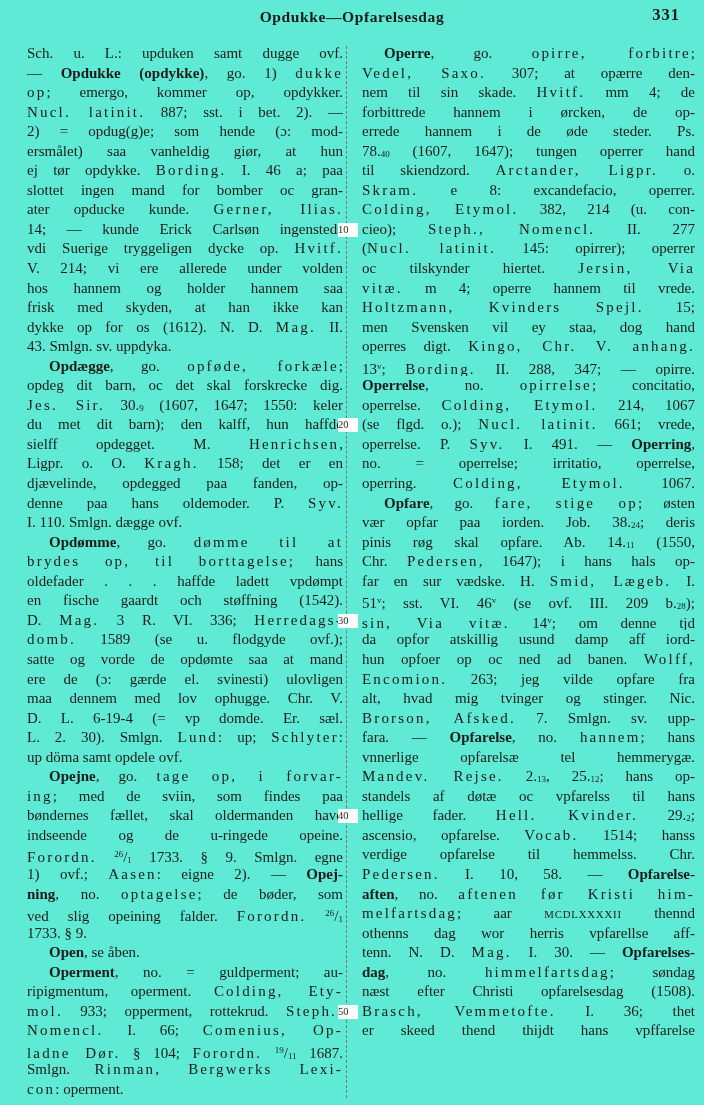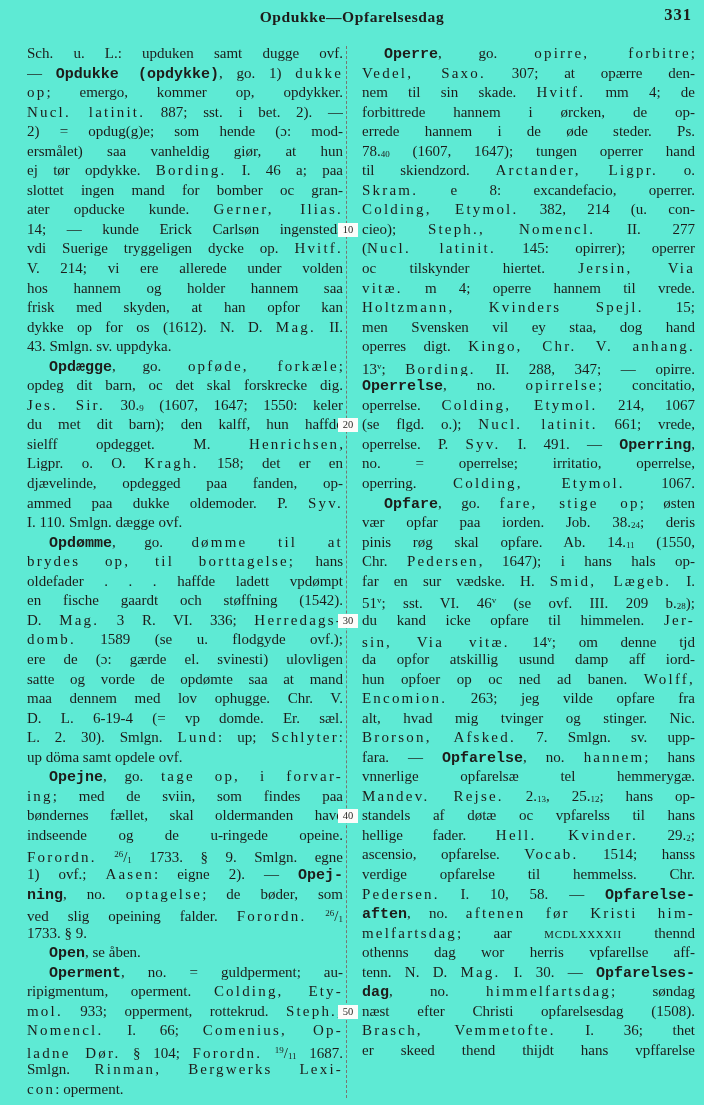--- a/index.html
+++ b/index.html
@@ -9,46 +9,46 @@
     background:#5eead4;
     color:#1e1c1a;
     font-family:"Liberation Serif", serif;
     overflow:hidden;
   }
   .running-head{
     position:absolute;top:8px;left:0;width:100%;
     text-align:center;font-size:15.5px;font-weight:bold;letter-spacing:0.6px;
   }
   .page-number{
-    position:absolute;top:5px;right:12px;
+    position:absolute;top:5px;right:24px;
     font-size:16.5px;font-weight:bold;letter-spacing:1px;
   }
   .column{position:absolute;top:44px;font-size:15px;}
   .column-left{left:27px;width:316px;}
   .column-right{left:362px;width:333px;}
   .ln{
     height:19.55px;line-height:19.55px;overflow:hidden;
     text-align:justify;white-space:normal;
   }
   .ln::after{content:"";display:inline-block;width:100%;height:0;}
   .ln.nj{text-align:left;}
   .ln.nj::after{width:0;}
   .ln.ind{text-indent:22px;}
-  .sg-b{font-weight:bold;font-family:Liberation Mono, monospace;}
+  .sg-b{font-weight:bold;}
   .sg-sp{letter-spacing:2.2px;}
   .sg-sub{font-size:0.6em;vertical-align:-0.15em;letter-spacing:0;}
   .sg-sup{font-size:0.6em;vertical-align:0.55em;letter-spacing:0;}
   .sg-sc{text-transform:uppercase;font-size:0.72em;letter-spacing:0.8px;}
   .column-divider{
     position:absolute;left:346px;top:46px;height:1052px;width:0;
     border-left:1px dashed #7a766f;
   }
   .gutter-number{
     position:absolute;left:338px;width:20px;
-    text-align:center;font-size:10.5px;line-height:14px;
+    text-align:left;font-size:10.5px;line-height:14px;
     background:#fcfcfa;color:#2a2824;
     font-family:"Liberation Serif", serif;
   }
 </style>
 </head>
 <body>
 
 <div class="page">
   <div class="running-head">Opdukke—Opfarelsesdag</div>
   <div class="page-number">331</div>
@@ -62,40 +62,40 @@
       <div class="ln"><span class="sg-sp">Nucl. latinit.</span><span class="sg-n"> 887; sst. i bet. 2). —</span></div>
       <div class="ln"><span class="sg-n">2) = opdug(g)e; som hende (ɔ: mod-</span></div>
       <div class="ln"><span class="sg-n">ersmålet) saa vanheldig giør, at hun</span></div>
       <div class="ln"><span class="sg-n">ej tør opdykke. </span><span class="sg-sp">Bording.</span><span class="sg-n"> I. 46 a; paa</span></div>
       <div class="ln"><span class="sg-n">slottet ingen mand for bomber oc gran-</span></div>
       <div class="ln"><span class="sg-n">ater opducke kunde. </span><span class="sg-sp">Gerner, Ilias.</span></div>
       <div class="ln"><span class="sg-n">14; — kunde Erick Carlsøn ingensteds</span></div>
       <div class="ln"><span class="sg-n">vdi Suerige tryggeligen dycke op. </span><span class="sg-sp">Hvitf.</span></div>
       <div class="ln"><span class="sg-n">V. 214; vi ere allerede under volden</span></div>
       <div class="ln"><span class="sg-n">hos hannem og holder hannem saa</span></div>
-      <div class="ln"><span class="sg-n">frisk med skyden, at han opfor kan</span></div>
+      <div class="ln"><span class="sg-n">frisk med skyden, at han ikke kan</span></div>
       <div class="ln"><span class="sg-n">dykke op for os (1612). N. D. </span><span class="sg-sp">Mag.</span><span class="sg-n"> II.</span></div>
       <div class="ln nj"><span class="sg-n">43. Smlgn. sv. uppdyka.</span></div>
       <div class="ln ind"><span class="sg-b">Opdægge</span><span class="sg-n">, go. </span><span class="sg-sp">opføde, forkæle</span><span class="sg-n">;</span></div>
       <div class="ln"><span class="sg-n">opdeg dit barn, oc det skal forskrecke dig.</span></div>
       <div class="ln"><span class="sg-sp">Jes. Sir.</span><span class="sg-n"> 30.</span><span class="sg-sub">9</span><span class="sg-n"> (1607, 1647; 1550: keler</span></div>
       <div class="ln"><span class="sg-n">du met dit barn); den kalff, hun haffde</span></div>
       <div class="ln"><span class="sg-n">sielff opdegget. M. </span><span class="sg-sp">Henrichsen</span><span class="sg-n">,</span></div>
       <div class="ln"><span class="sg-n">Ligpr. o. O. </span><span class="sg-sp">Kragh.</span><span class="sg-n"> 158; det er en</span></div>
       <div class="ln"><span class="sg-n">djævelinde, opdegged paa fanden, op-</span></div>
-      <div class="ln"><span class="sg-n">ammed paa dukke oldemoder. P. </span><span class="sg-sp">Syv.</span></div>
+      <div class="ln"><span class="sg-n">denne paa hans oldemoder. P. </span><span class="sg-sp">Syv.</span></div>
       <div class="ln nj"><span class="sg-n">I. 110. Smlgn. dægge ovf.</span></div>
       <div class="ln ind"><span class="sg-b">Opdømme</span><span class="sg-n">, go. </span><span class="sg-sp">dømme til at</span></div>
       <div class="ln"><span class="sg-sp">brydes op, til borttagelse</span><span class="sg-n">; hans</span></div>
       <div class="ln"><span class="sg-n">oldefader . . . haffde ladett vpdømpt</span></div>
       <div class="ln"><span class="sg-n">en fische gaardt och støffning (1542).</span></div>
       <div class="ln"><span class="sg-n">D. </span><span class="sg-sp">Mag.</span><span class="sg-n"> 3 R. VI. 336; </span><span class="sg-sp">Herredags-</span></div>
       <div class="ln"><span class="sg-sp">domb.</span><span class="sg-n"> 1589 (se u. flodgyde ovf.);</span></div>
+      <div class="ln"><span class="sg-n">satte og vorde de opdømte saa at mand</span></div>
       <div class="ln"><span class="sg-n">ere de (ɔ: gærde el. svinesti) ulovligen</span></div>
-      <div class="ln"><span class="sg-n">satte og vorde de opdømte saa at mand</span></div>
       <div class="ln"><span class="sg-n">maa dennem med lov ophugge. Chr. V.</span></div>
       <div class="ln"><span class="sg-n">D. L. 6-19-4 (= vp domde. Er. sæl.</span></div>
       <div class="ln"><span class="sg-n">L. 2. 30). Smlgn. </span><span class="sg-sp">Lund</span><span class="sg-n">: up; </span><span class="sg-sp">Schlyter</span><span class="sg-n">:</span></div>
       <div class="ln nj"><span class="sg-n">up döma samt opdele ovf.</span></div>
       <div class="ln ind"><span class="sg-b">Opejne</span><span class="sg-n">, go. </span><span class="sg-sp">tage op, i forvar-</span></div>
       <div class="ln"><span class="sg-sp">ing</span><span class="sg-n">; med de sviin, som findes paa</span></div>
       <div class="ln"><span class="sg-n">bøndernes fællet, skal oldermanden have</span></div>
       <div class="ln"><span class="sg-n">indseende og de u-ringede opeine.</span></div>
       <div class="ln"><span class="sg-sp">Forordn.</span><span class="sg-n"> </span><span class="sg-sup">26</span><span class="sg-n">/</span><span class="sg-sub">1</span><span class="sg-n"> 1733. § 9. Smlgn. egne</span></div>
       <div class="ln"><span class="sg-n">1) ovf.; </span><span class="sg-sp">Aasen</span><span class="sg-n">: eigne 2). — </span><span class="sg-b">Opej-</span></div>
@@ -135,21 +135,20 @@
       <div class="ln"><span class="sg-n">(se flgd. o.); </span><span class="sg-sp">Nucl. latinit.</span><span class="sg-n"> 661; vrede,</span></div>
       <div class="ln"><span class="sg-n">operrelse. P. </span><span class="sg-sp">Syv.</span><span class="sg-n"> I. 491. — </span><span class="sg-b">Operring</span><span class="sg-n">,</span></div>
       <div class="ln"><span class="sg-n">no. = operrelse; irritatio, operrelse,</span></div>
       <div class="ln"><span class="sg-n">operring. </span><span class="sg-sp">Colding, Etymol.</span><span class="sg-n"> 1067.</span></div>
       <div class="ln ind"><span class="sg-b">Opfare</span><span class="sg-n">, go. </span><span class="sg-sp">fare, stige op</span><span class="sg-n">; østen</span></div>
       <div class="ln"><span class="sg-n">vær opfar paa iorden. Job. 38.</span><span class="sg-sub">24</span><span class="sg-n">; deris</span></div>
       <div class="ln"><span class="sg-n">pinis røg skal opfare. Ab. 14.</span><span class="sg-sub">11</span><span class="sg-n"> (1550,</span></div>
       <div class="ln"><span class="sg-n">Chr. </span><span class="sg-sp">Pedersen</span><span class="sg-n">, 1647); i hans hals op-</span></div>
       <div class="ln"><span class="sg-n">far en sur vædske. H. </span><span class="sg-sp">Smid, Lægeb.</span><span class="sg-n"> I.</span></div>
       <div class="ln"><span class="sg-n">51</span><span class="sg-sup">v</span><span class="sg-n">; sst. VI. 46</span><span class="sg-sup">v</span><span class="sg-n"> (se ovf. III. 209 b.</span><span class="sg-sub">28</span><span class="sg-n">);</span></div>
-      <div class="ln"><span class="sg-n">du kand icke opfare til himmelen. </span><span class="sg-sp">Jer-</span></div>
       <div class="ln"><span class="sg-sp">sin, Via vitæ.</span><span class="sg-n"> 14</span><span class="sg-sup">v</span><span class="sg-n">; om denne tjd</span></div>
       <div class="ln"><span class="sg-n">da opfor atskillig usund damp aff iord-</span></div>
       <div class="ln"><span class="sg-n">hun opfoer op oc ned ad banen. </span><span class="sg-sp">Wolff,</span></div>
       <div class="ln"><span class="sg-sp">Encomion.</span><span class="sg-n"> 263; jeg vilde opfare fra</span></div>
       <div class="ln"><span class="sg-n">alt, hvad mig tvinger og stinger. Nic.</span></div>
       <div class="ln"><span class="sg-sp">Brorson, Afsked.</span><span class="sg-n"> 7. Smlgn. sv. upp-</span></div>
       <div class="ln"><span class="sg-n">fara. — </span><span class="sg-b">Opfarelse</span><span class="sg-n">, no. </span><span class="sg-sp">hannem</span><span class="sg-n">; hans</span></div>
       <div class="ln"><span class="sg-n">vnnerlige opfarelsæ tel hemmerygæ.</span></div>
       <div class="ln"><span class="sg-sp">Mandev. Rejse.</span><span class="sg-n"> 2.</span><span class="sg-sub">13</span><span class="sg-n">, 25.</span><span class="sg-sub">12</span><span class="sg-n">; hans op-</span></div>
       <div class="ln"><span class="sg-n">standels af døtæ oc vpfarelss til hans</span></div>

